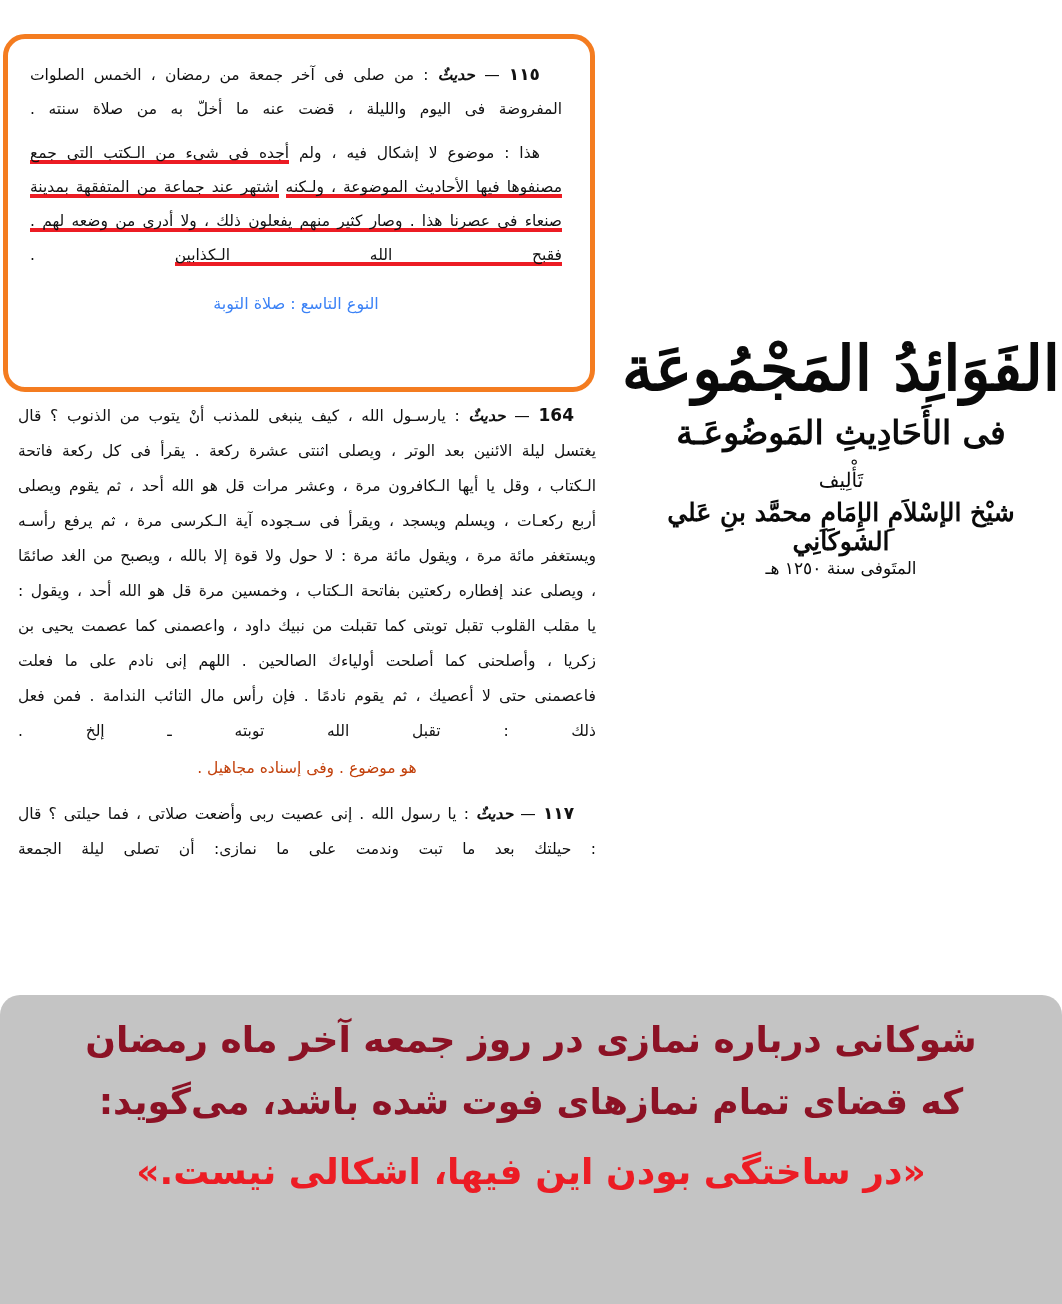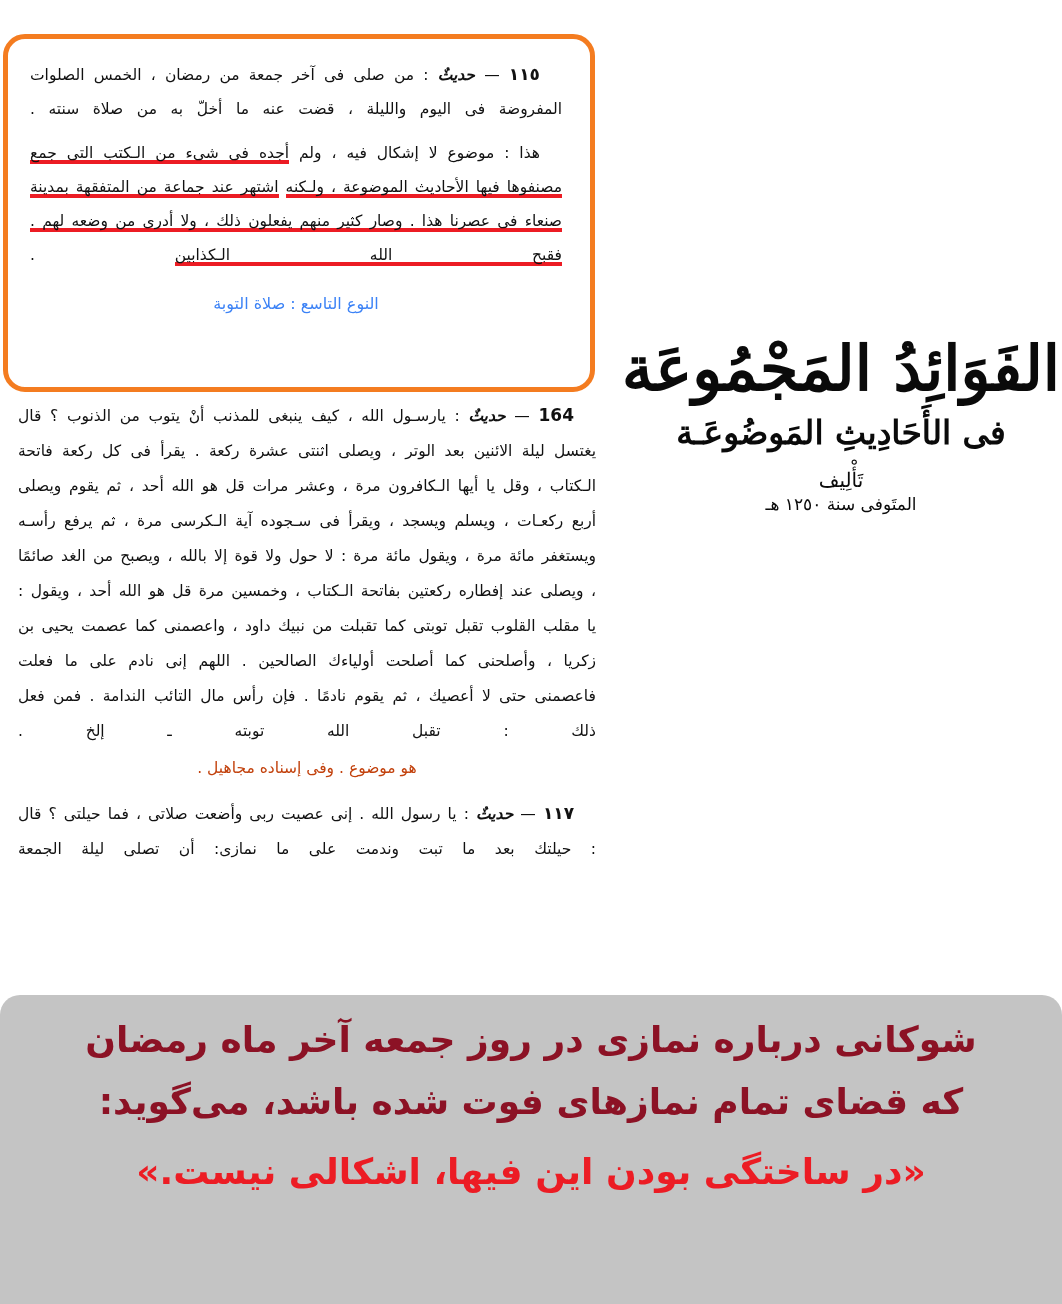--- a/index.html
+++ b/index.html
@@ -221,20 +221,21 @@
       <span>—</span>
       <span class="label-hadith">حديثٌ</span>
       <span>: يا رسول الله . إنى عصيت ربى وأضعت صلاتى ، فما حيلتى ؟ قال : حيلتك بعد ما تبت وندمت على ما نمازى: أن تصلى ليلة الجمعة</span>
     </div>
   </div>
 
   <div id="book-title-block">
     <div id="title-main">الفَوَائِدُ المَجْمُوعَة</div>
     <div id="title-sub">فى الأَحَادِيثِ المَوضُوعَـة</div>
     <div id="title-byword">تَأْلِيف</div>
+    <div id="title-author">شيْخ الإسْلاَمِ الإِمَامِ محمَّد بنِ عَلي الشوكَانِي</div>
     <div id="title-death">المتَوفى سنة ١٢٥٠ هـ</div>
   </div>
 
 </div>
 
 <div id="caption-panel">
   <div id="caption-line-1" class="caption-line">شوكانى درباره نمازى در روز جمعه آخر ماه رمضان</div>
   <div id="caption-line-2" class="caption-line">كه قضاى تمام نمازهاى فوت شده باشد، مى‌گويد:</div>
   <div id="caption-line-3" class="caption-line">«در ساختگى بودن اين فيها، اشكالى نيست.»</div>
 </div>

